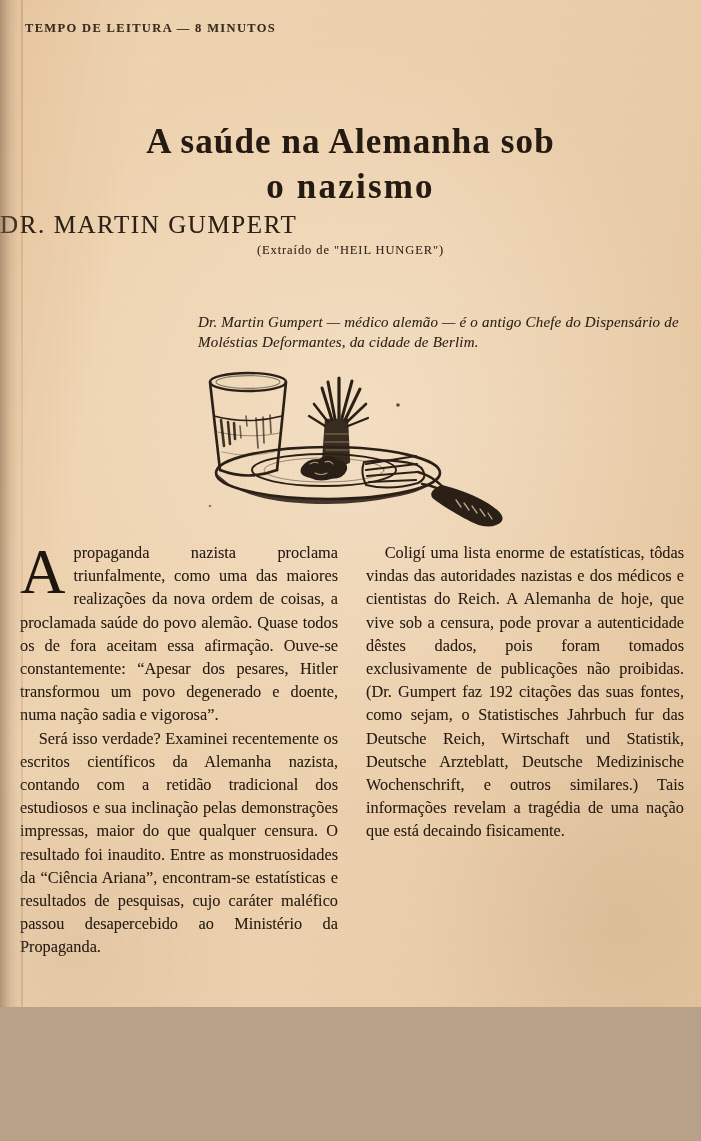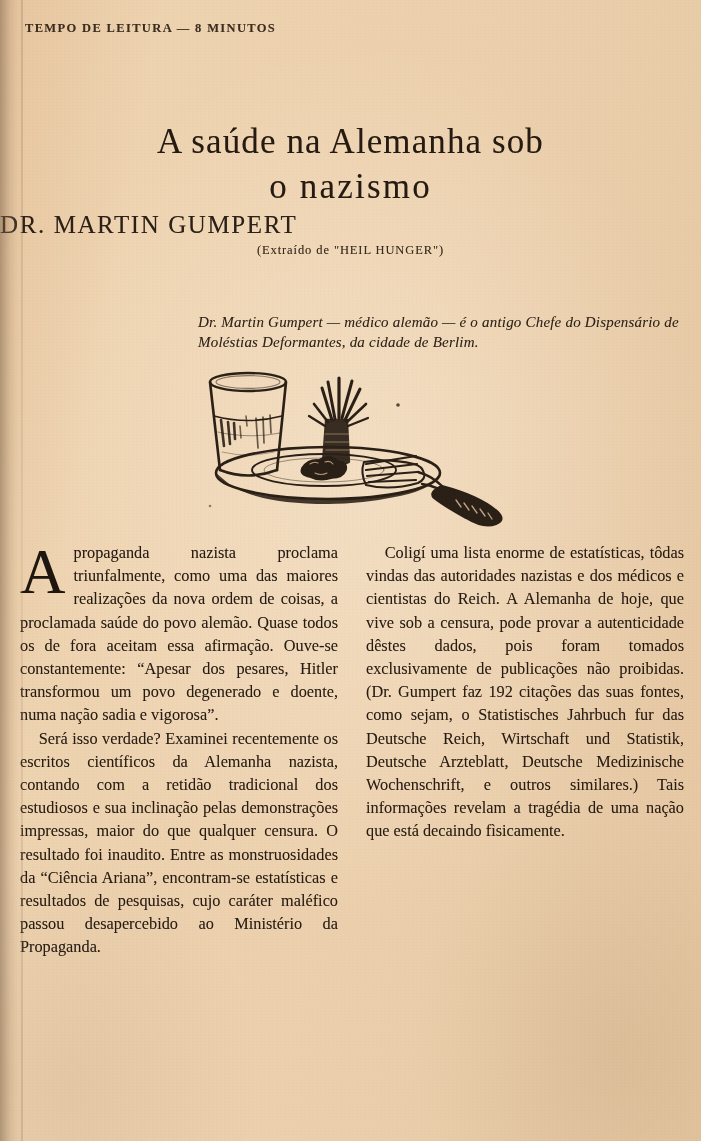--- a/index.html
+++ b/index.html
@@ -4,21 +4,21 @@
 <title>A saúde na Alemanha sob o nazismo</title>
 <style>
   html, body {
     margin: 0;
     padding: 0;
     background: #b9a088;
   }
   .page {
     position: relative;
     width: 701px;
-    height: 1141px;
+    height: 1007px;
     overflow: hidden;
     background: #ecd0ad;
     background-image:
       radial-gradient(ellipse 70% 55% at 52% 42%, rgba(255,246,232,0.38) 0%, rgba(255,246,232,0) 70%),
       radial-gradient(ellipse 40% 30% at 88% 92%, rgba(176,142,105,0.20) 0%, rgba(176,142,105,0) 72%),
       radial-gradient(ellipse 35% 28% at 10% 95%, rgba(176,142,105,0.16) 0%, rgba(176,142,105,0) 75%),
       linear-gradient(100deg, #e6c59f 0%, #eed3b0 18%, #ecd0ad 55%, #e5c7a2 100%);
     font-family: "Liberation Serif", "DejaVu Serif", serif;
     color: #2b2018;
   }
@@ -76,21 +76,21 @@
   }
 
   
   .title {
     position: absolute;
     left: 0; right: 0;
     top: 96px;
     text-align: center;
     font-size: 35px;
     line-height: 45px;
-    font-weight: 400;
+    font-weight: 700;
     letter-spacing: 1.1px;
     color: #241a12;
     padding: 0 84px;
   }
   .title .line2 { display: block; letter-spacing: 2.2px; }
 
   
   .byline {
     position: absolute;
     left: 0; right: 0;

